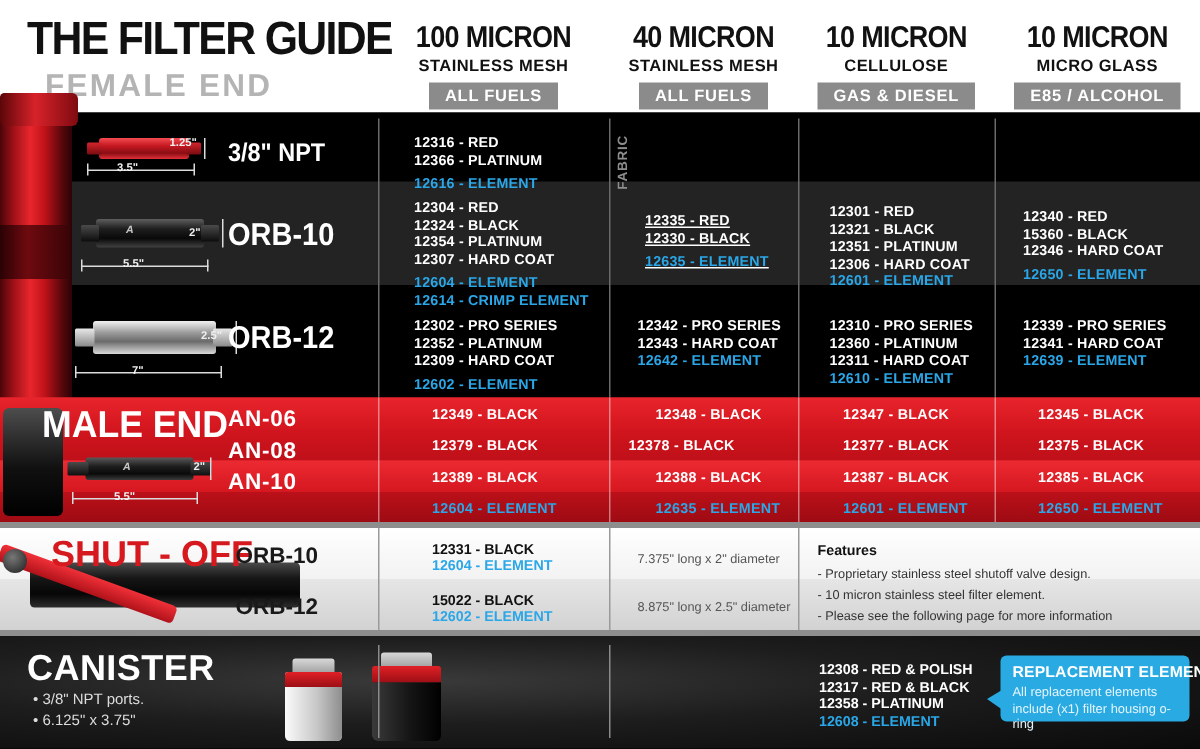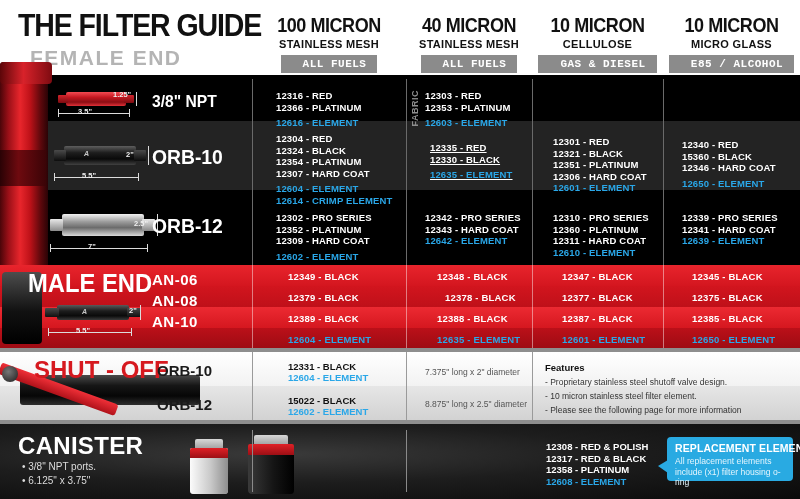--- a/index.html
+++ b/index.html
@@ -31,21 +31,21 @@
     font-weight:900; font-size:20px; letter-spacing:-0.5px; color:#111;
     transform:scaleX(0.9); white-space:nowrap;
   }
   .colhead .media {
     font-weight:700; font-size:11px; letter-spacing:0.3px; color:#111;
     margin-top:1px; white-space:nowrap;
   }
   .colhead .fuel {
     display:inline-block; margin-top:5px; background:#8b8b8b; color:#fff;
     font-weight:700; font-size:11px; letter-spacing:0.5px;
-    padding:3px 11px 3px 22px; white-space:nowrap;font-family:Liberation Mono, monospace;
+    padding:3px 11px 3px 11px; white-space:nowrap;
   }
 
   
   .female-band { position:absolute; left:0; top:75px; width:800px; height:190px; background:#000; }
   .rowband { position:absolute; left:0; width:800px; }
   .rowband.alt { background:#232323; }
   .r2 { top:121px; height:69px; }
 
   
   .vdiv { position:absolute; width:1px; background:#6a6a6a; }
@@ -261,26 +261,20 @@
   <div class="vdiv" style="left:663px; top:79px; height:186px;"></div>
 
   <div class="fabric-tag" style="left:410px; top:90px;">FABRIC</div>
 
   <div class="cell" style="left:276px; top:90px;">
     <div>12316 - RED</div>
     <div>12366 - PLATINUM</div>
     <div class="spacer"></div>
     <div class="el">12616 - ELEMENT</div>
   </div>
-  <div class="cell" style="left:425px; top:90px;">
-    <div>12303 - RED</div>
-    <div>12353 - PLATINUM</div>
-    <div class="spacer"></div>
-    <div class="el">12603 - ELEMENT</div>
-  </div>
 
   <div class="cell" style="left:276px; top:133px;">
     <div>12304 - RED</div>
     <div>12324 - BLACK</div>
     <div>12354 - PLATINUM</div>
     <div>12307 - HARD COAT</div>
     <div class="spacer"></div>
     <div class="el">12604 - ELEMENT</div>
     <div class="el">12614 - CRIMP ELEMENT</div>
   </div>
@@ -356,21 +350,21 @@
   <div class="vdiv-red" style="left:406px;"></div>
   <div class="vdiv-red" style="left:532px;"></div>
   <div class="vdiv-red" style="left:663px;"></div>
 
   <div class="male-cell" style="left:288px; top:271px;">12349 - BLACK</div>
   <div class="male-cell" style="left:288px; top:292px;">12379 - BLACK</div>
   <div class="male-cell" style="left:288px; top:313px;">12389 - BLACK</div>
   <div class="male-cell el" style="left:288px; top:334px;">12604 - ELEMENT</div>
 
   <div class="male-cell" style="left:437px; top:271px;">12348 - BLACK</div>
-  <div class="male-cell" style="left:445px; top:292px;text-align:center;">12378 - BLACK</div>
+  <div class="male-cell" style="left:419px; top:292px;text-align:center;">12378 - BLACK</div>
   <div class="male-cell" style="left:437px; top:313px;">12388 - BLACK</div>
   <div class="male-cell el" style="left:437px; top:334px;">12635 - ELEMENT</div>
 
   <div class="male-cell" style="left:562px; top:271px;">12347 - BLACK</div>
   <div class="male-cell" style="left:562px; top:292px;">12377 - BLACK</div>
   <div class="male-cell" style="left:562px; top:313px;">12387 - BLACK</div>
   <div class="male-cell el" style="left:562px; top:334px;">12601 - ELEMENT</div>
 
   <div class="male-cell" style="left:692px; top:271px;">12345 - BLACK</div>
   <div class="male-cell" style="left:692px; top:292px;">12375 - BLACK</div>

